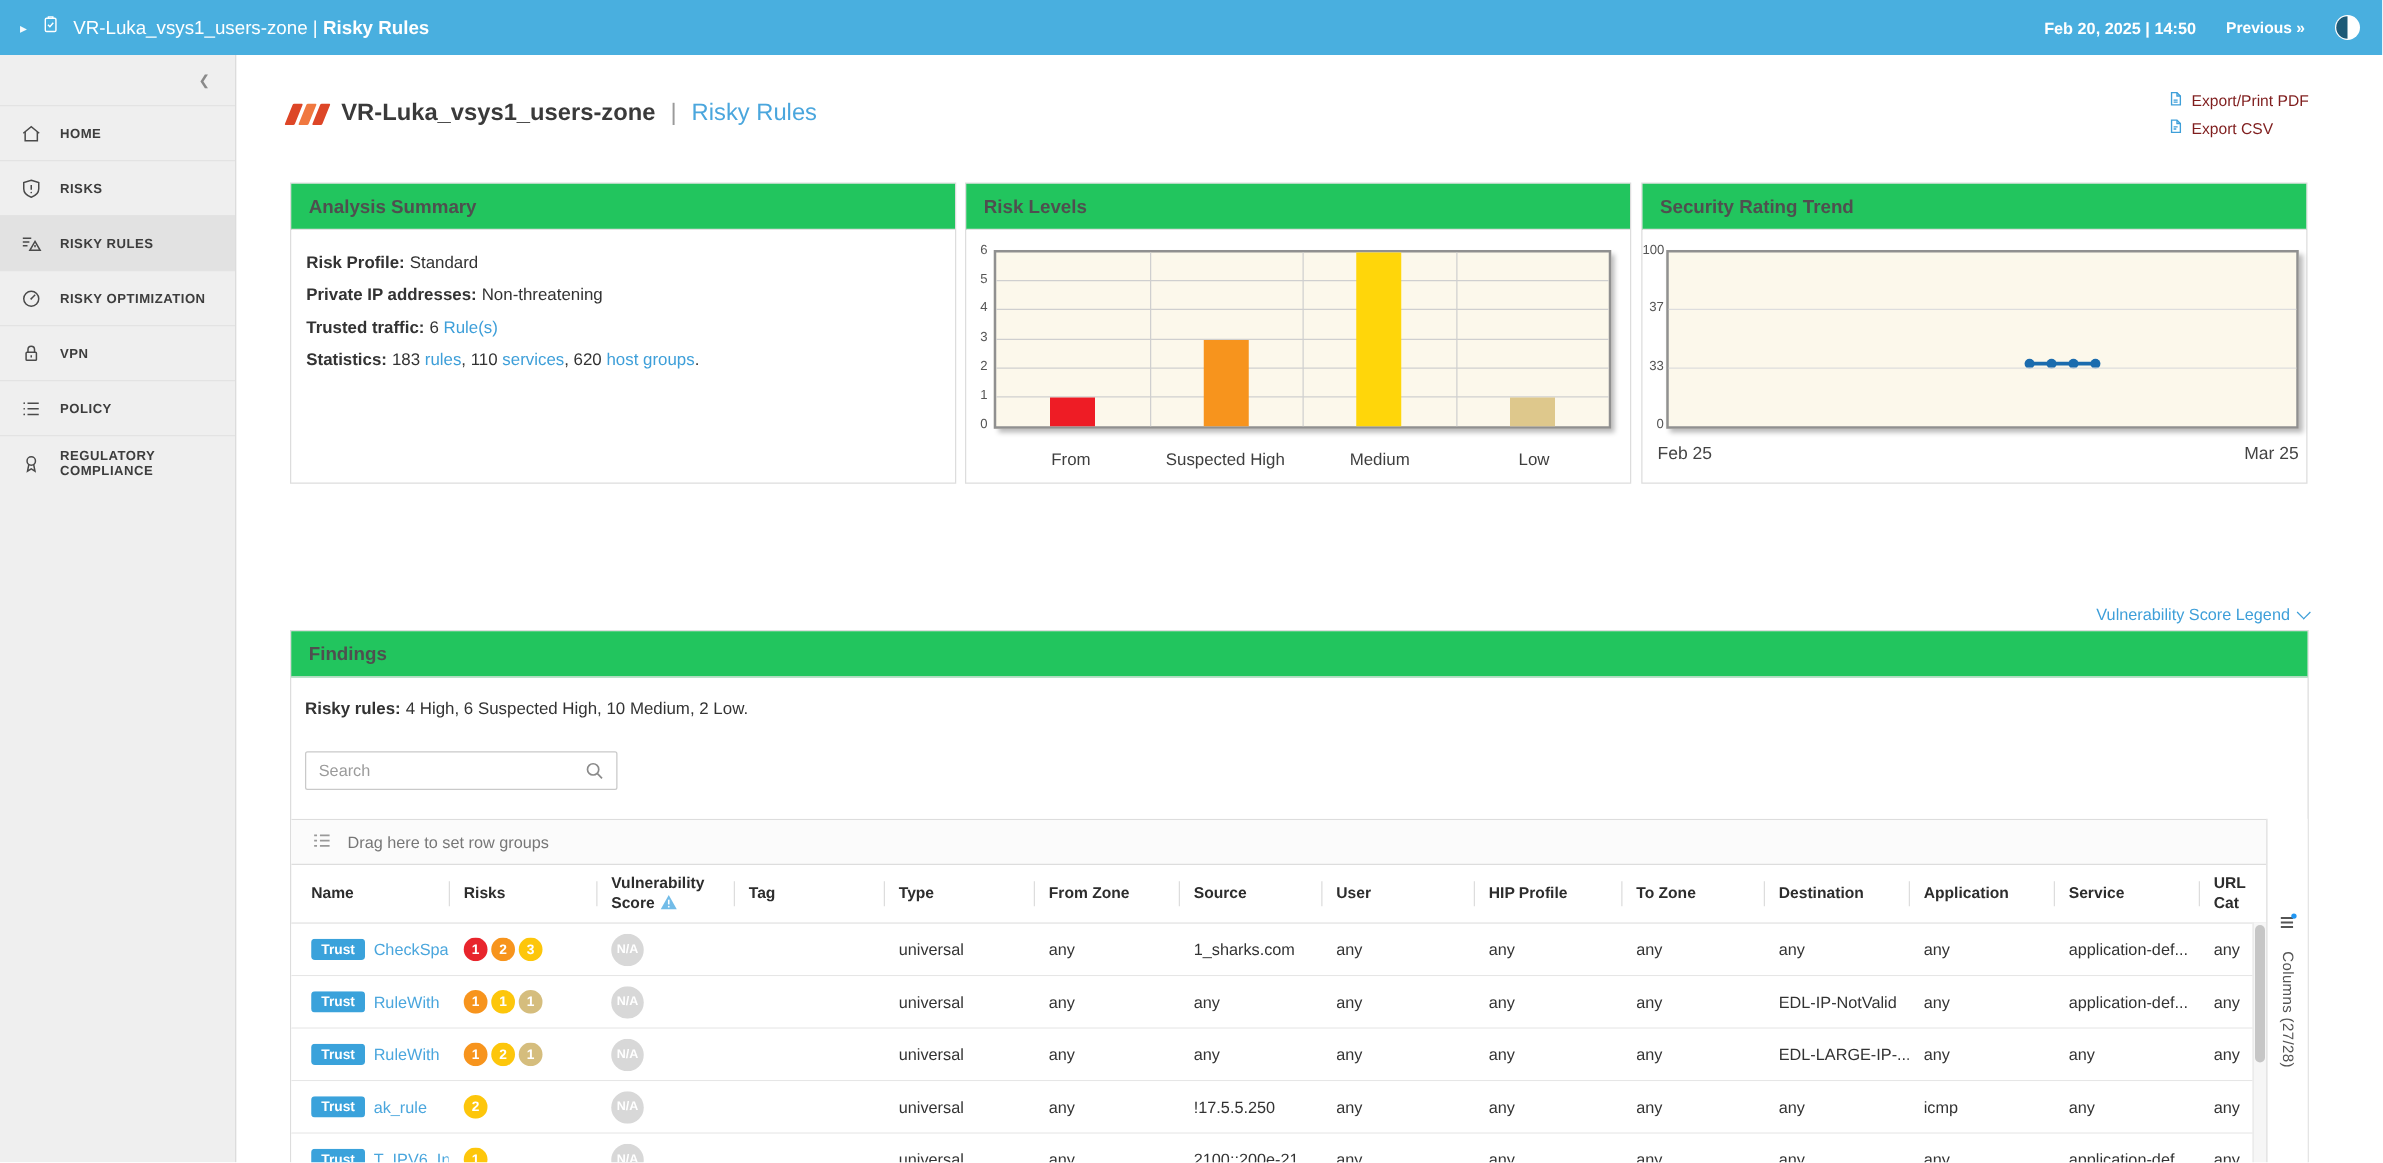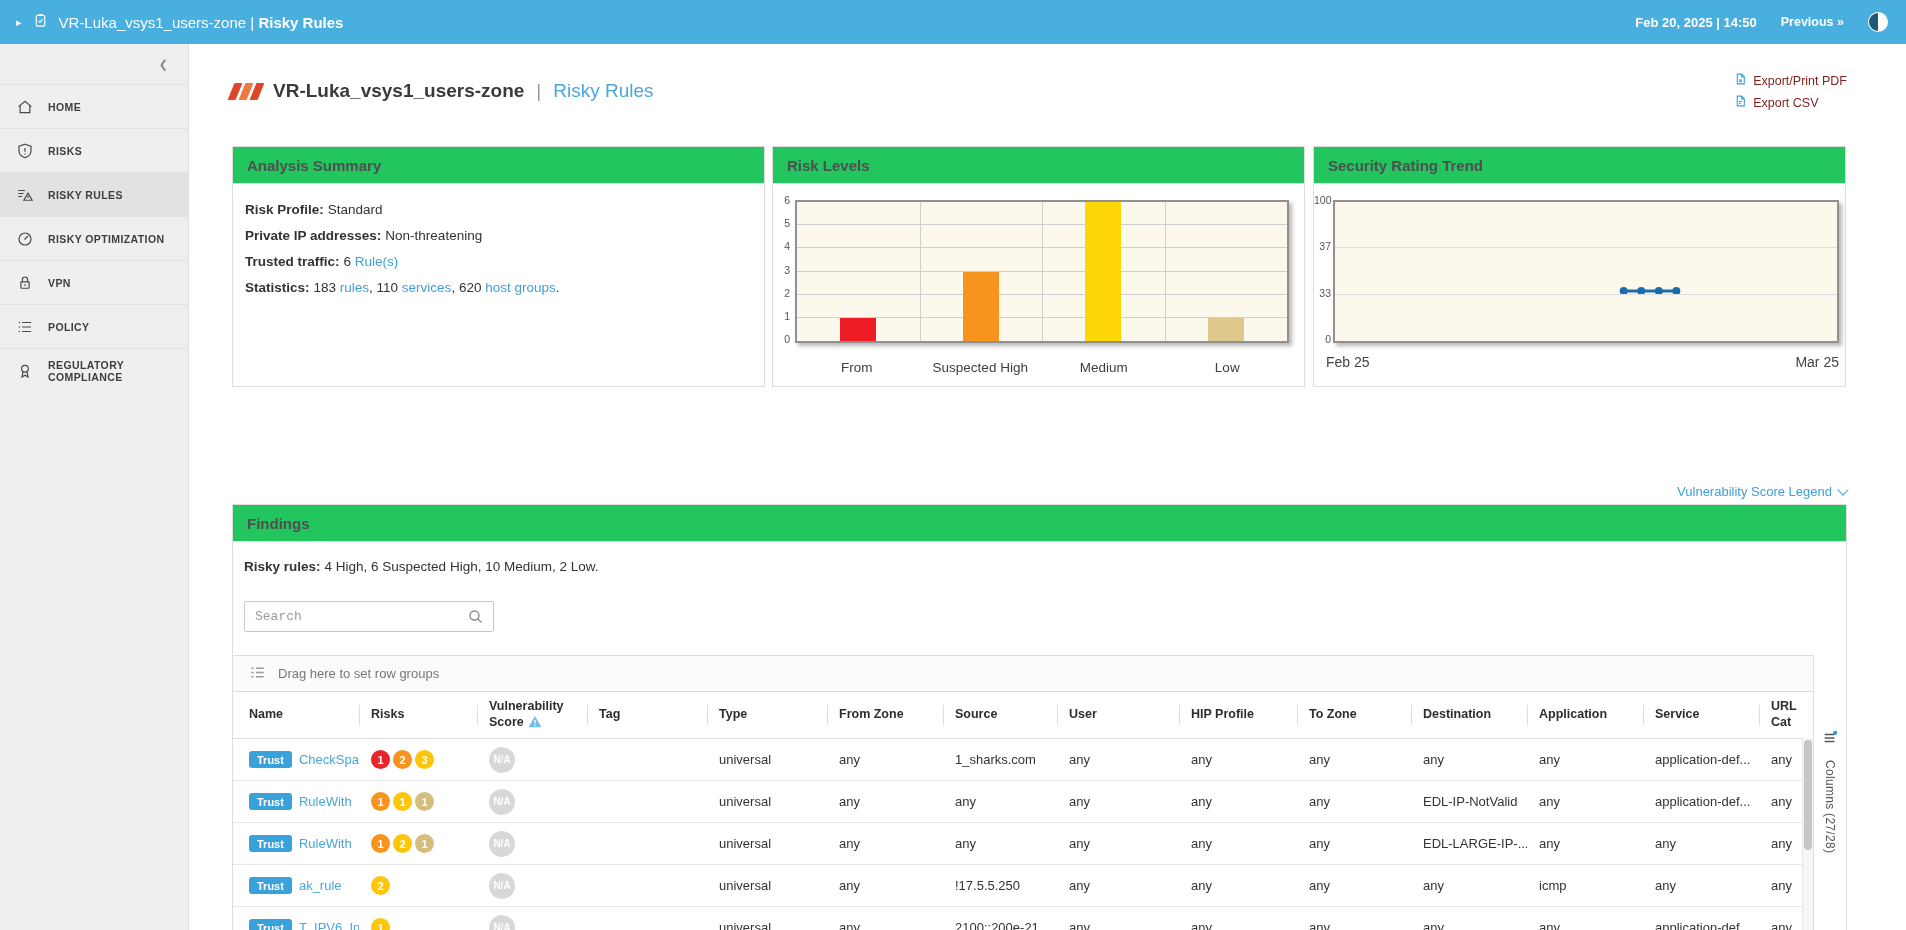--- a/index.html
+++ b/index.html
@@ -76,21 +76,21 @@
 
   
   .findings{position:absolute;left:232px;top:504px;width:1615px;height:560px;
             border:1px solid #DDD;background:#fff;box-sizing:border-box;}
   .f-sum{margin:17px 0 0 11px;font-size:13.5px;}
   .f-sum b{margin-right:4px;}
   .f-search{position:absolute;left:11px;top:96px;width:250px;height:31px;border:1px solid #C9C9C9;
             border-radius:2px;box-sizing:border-box;background:#fff;}
   .f-search input{position:absolute;left:0;top:0;width:100%;height:100%;border:none;outline:none;
                   padding:0 30px 0 10px;font-size:13px;color:#333;background:transparent;box-sizing:border-box;
-                  font-family:Liberation Mono, monospace;}
+                  font-family:Liberation Sans, sans-serif;}
   .f-search input::placeholder{color:#9B9B9B;}
   .f-search .mag{position:absolute;right:8px;top:6px;}
 
   .f-grid{position:absolute;left:0;right:33px;top:150px;bottom:0;overflow:hidden;}
   .rowgroup{height:37px;background:#FBFBFB;border-top:1px solid #DDD;border-bottom:1px solid #DDD;
             display:flex;align-items:center;gap:12px;padding-left:16px;color:#777;font-size:13px;box-sizing:border-box;}
   .thead{display:flex;align-items:center;height:46px;border-bottom:1px solid #DDD;
          font-weight:700;font-size:12.5px;color:#2D2D2D;}
   .th{box-sizing:border-box;padding-left:12px;position:relative;line-height:1.25;flex:none;cursor:pointer;}
   .th .wt{vertical-align:-2px;margin-left:4px;}

